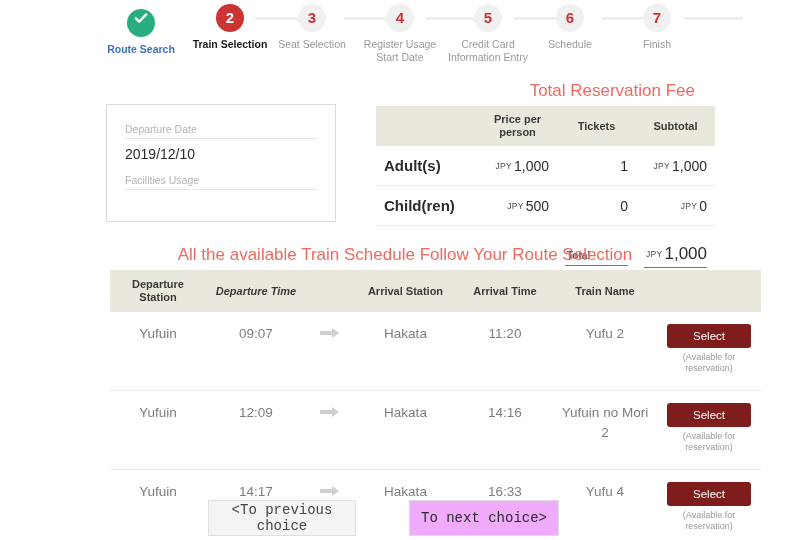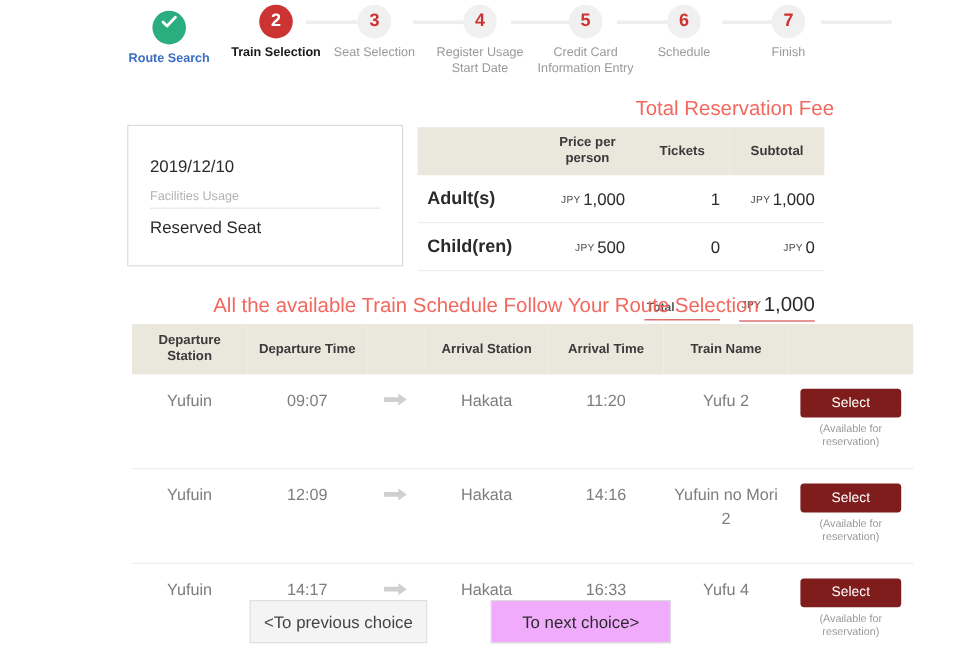--- a/index.html
+++ b/index.html
@@ -104,21 +104,21 @@
     position: absolute;
     left: 355px;
     top: 81px;
     width: 340px;
     text-align: right;
     font-size: 17px;
     color: #f2685f;
   }
   .fee-table {
     position: absolute;
-    left: 348px;
+    left: 376px;
     top: 106px;
     width: 339px;
     border-collapse: collapse;
     table-layout: fixed;
   }
   .fee-table th {
     background: #eae8dd;
     font-size: 11px;
     font-weight: bold;
     color: #3a3a3a;
@@ -198,21 +198,21 @@
   .sched-table td {
     border-bottom: 1px solid #ececec;
     font-size: 13.5px;
     color: #7d7d7d;
     text-align: center;
     padding: 12px 4px 16px 4px;
     vertical-align: top;
     line-height: 20px;
   }
   .col-dep-st  { width: 88px; }
-  .col-dep-tm  { width: 92px; }
+  .col-dep-tm  { width: 92px; font-style: italic; }
   .col-arrow   { width: 40px; }
   .col-arr-st  { width: 95px; }
   .col-arr-tm  { width: 88px; }
   .col-train   { width: 96px; }
   .col-action  { width: 96px; }
   .arrow-icon { display:block; margin: 2px auto 0 auto; }
   .select-btn {
     display: block;
     width: 84px;
     margin: 0 auto;
@@ -232,21 +232,21 @@
     line-height: 11px;
     color: #999999;
   }
 
   
   .nav-prev, .nav-next {
     position: absolute;
     top: 500px;
     height: 36px;
     font-size: 14px;
-    font-family: Liberation Sans, sans-serif;
+    font-family: Liberation Mono, monospace;
     cursor: pointer;
     box-sizing: border-box;
   }
   .nav-prev {
     left: 208px;
     width: 148px;
     background: #f4f4f4;
     border: 1px solid #e0e0e0;
     color: #444444;
   }
@@ -305,23 +305,23 @@
       <div class="step-label">Schedule</div>
     </div>
 
     <div class="step" style="left:557px;">
       <div class="step-circle upcoming">7</div>
       <div class="step-label">Finish</div>
     </div>
   </div>
 
   <div class="info-box">
+    <div class="field-label">Departure Date</div>
     <div class="field-value">2019/12/10</div>
     <div class="field-label">Facilities Usage</div>
-    <div class="field-value">Reserved Seat</div>
   </div>
 
   <div class="fee-title">Total Reservation Fee</div>
 
   <table class="fee-table">
     <thead>
       <tr>
         <th class="blank"></th>
         <th>Price per person</th>
         <th>Tickets</th>

